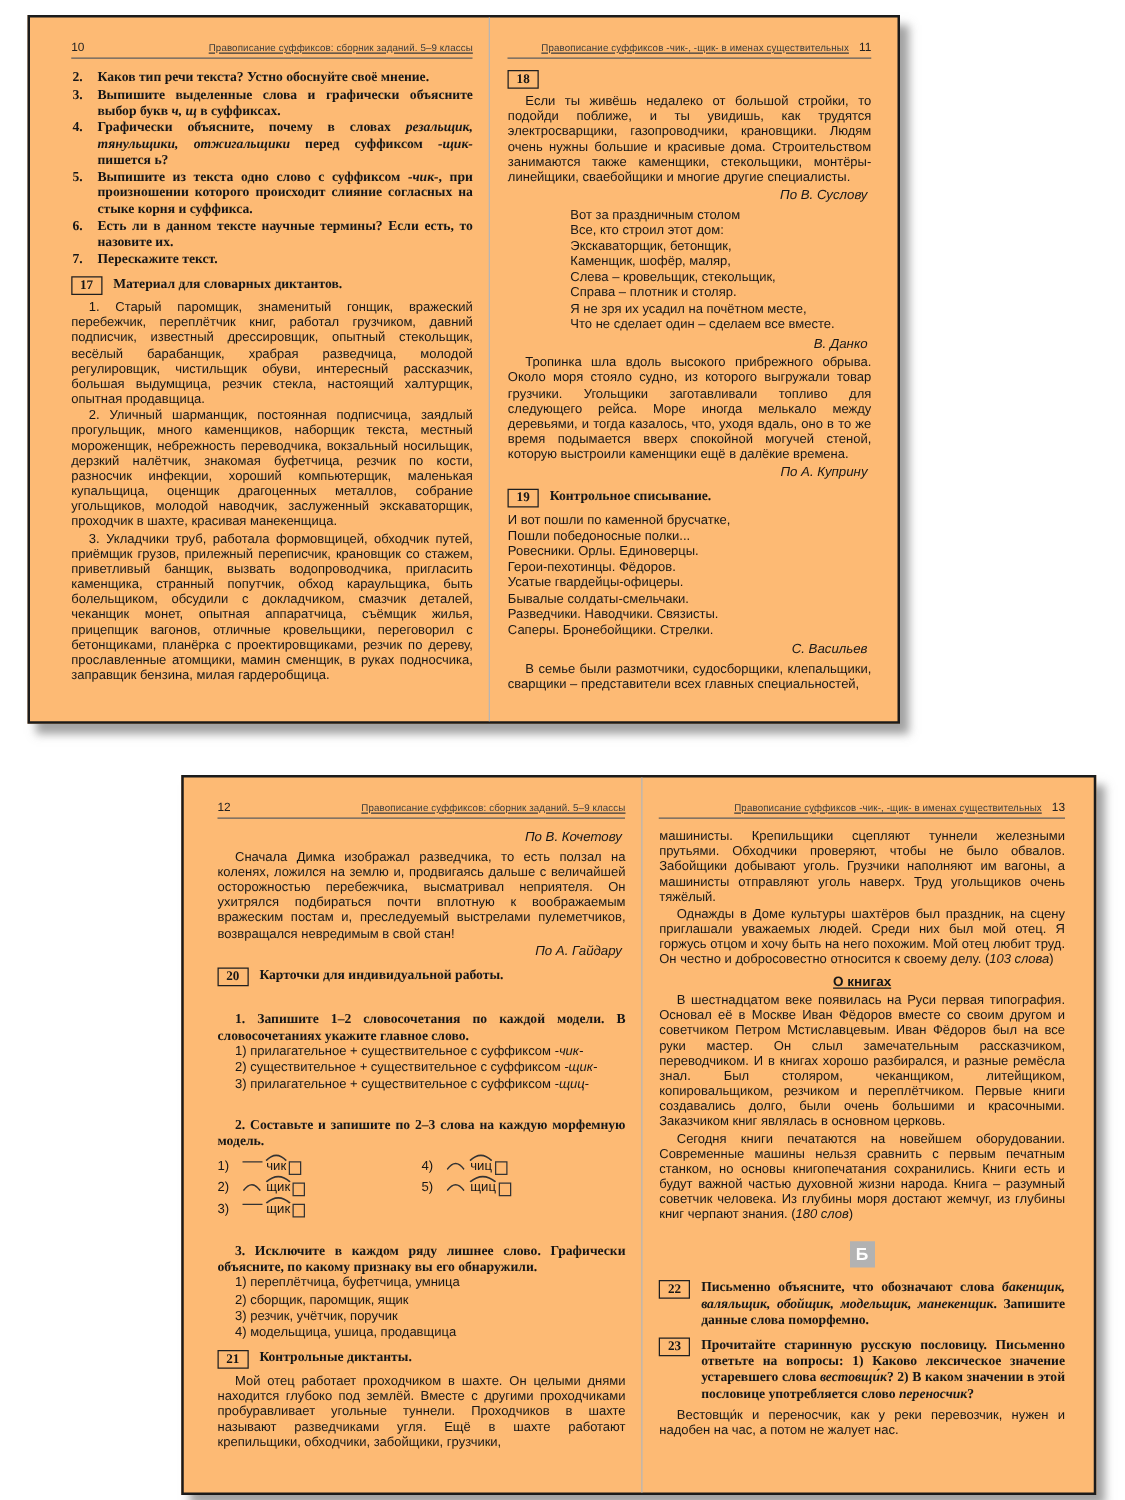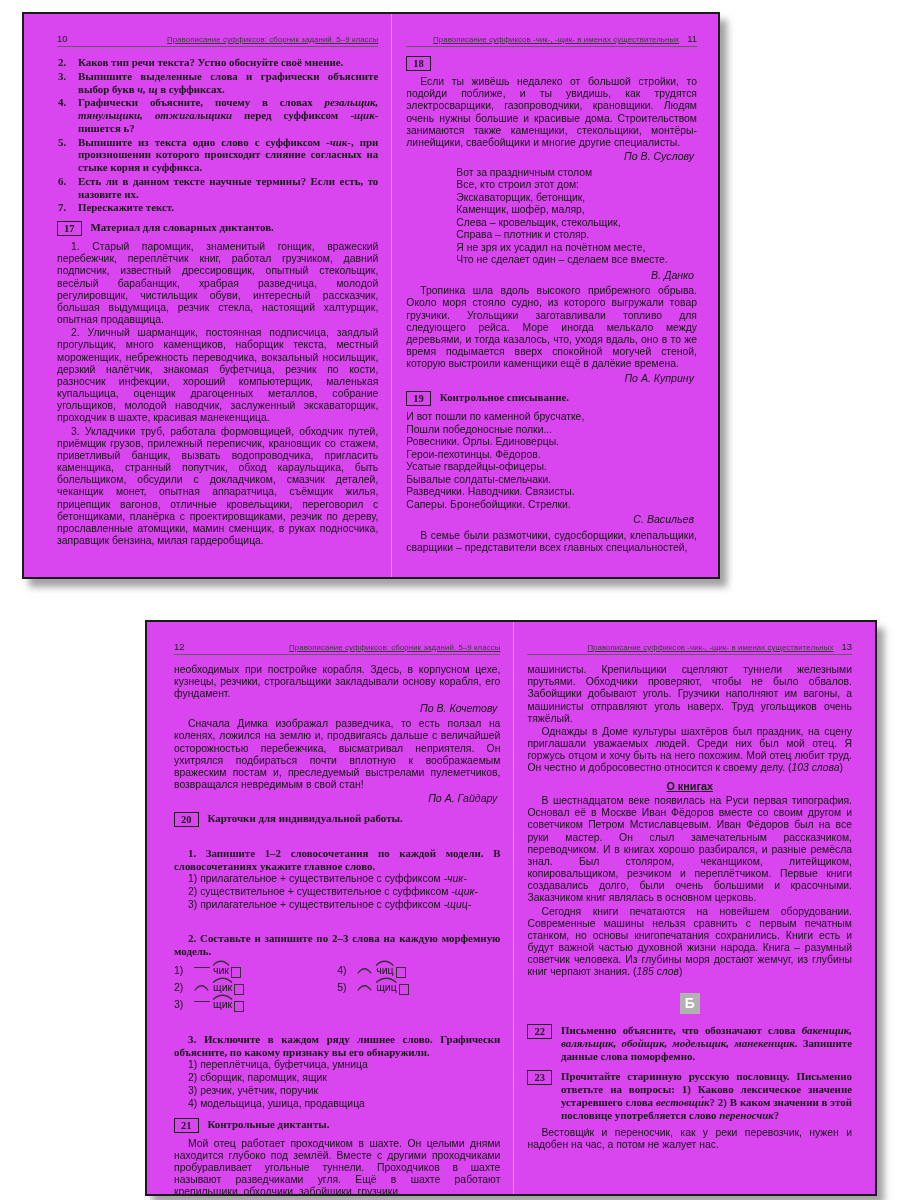--- a/index.html
+++ b/index.html
@@ -1,18 +1,18 @@
 <!DOCTYPE html>
 <html lang="ru"><head>
 <meta charset="utf-8">
 <style>
   html,body{margin:0;padding:0;}
   body{width:900px;height:1200px;position:relative;background:#ffffff;
        font-family:"Liberation Serif",serif;color:#161616;}
-  .spread{position:absolute;background:#d946ef;border:2px solid #1b1b1b;
+  .spread{position:absolute;background:#fdba74;border:2px solid #1b1b1b;
           box-shadow:7px 8px 7px rgba(100,100,100,.6);display:flex;box-sizing:border-box;}
   #spread-top{left:22px;top:12px;width:698px;height:567px;}
   #spread-bottom{left:145px;top:620px;width:732px;height:576px;}
   .divider{width:1px;background:#b5b5b5;}
   .page{box-sizing:border-box;overflow:hidden;padding-top:19px;}
   #p10{width:53%;padding-left:33px;padding-right:13px;}
   #p11{width:47%;padding-left:14px;padding-right:21px;}
   #p12{width:50.4%;padding-left:27px;padding-right:13px;}
   #p13{width:49.6%;padding-left:13px;padding-right:23px;}
 
@@ -135,21 +135,20 @@
 </div>
 
 <div class="spread" id="spread-bottom">
 
   <section class="page" id="p12">
     <header class="phead">
       <span class="pnum">12</span>
       <span class="ptitle">Правописание суффиксов: сборник заданий. 5–9 классы</span>
     </header>
 
-    <p class="sans">необходимых при постройке корабля. Здесь, в корпусном цехе, кузнецы, резчики, строгальщики закладывали основу корабля, его фундамент.</p>
     <div class="attr">По В. Кочетову</div>
 
     <p class="sans ind">Сначала Димка изображал разведчика, то есть ползал на коленях, ложился на землю и, продвигаясь дальше с величайшей осторожностью перебежчика, высматривал неприятеля. Он ухитрялся подбираться почти вплотную к воображаемым вражеским постам и, преследуемый выстрелами пулеметчиков, возвращался невредимым в свой стан!</p>
     <div class="attr">По А. Гайдару</div>
 
     <div class="ex">
       <span class="exnum">20</span>
       <span class="extitle">Карточки для индивидуальной работы.</span>
     </div>
 
@@ -239,21 +238,21 @@
     <header class="phead">
       <span class="ptitle">Правописание суффиксов -чик-, -щик- в именах существительных</span>
       <span class="pnum">13</span>
     </header>
 
     <p class="sans">машинисты. Крепильщики сцепляют туннели железными прутьями. Обходчики проверяют, чтобы не было обвалов. Забойщики добывают уголь. Грузчики наполняют им вагоны, а машинисты отправляют уголь наверх. Труд угольщиков очень тяжёлый.</p>
     <p class="sans ind"><span>Однажды в Доме культуры шахтёров был праздник, на сцену приглашали уважаемых людей. Среди них был мой отец. Я горжусь отцом и хочу быть на него похожим. Мой отец любит труд. Он честно и добросовестно относится к своему делу. (</span><span class="it">103 слова</span><span>)</span></p>
 
     <div class="hc">О книгах</div>
     <p class="sans ind">В шестнадцатом веке появилась на Руси первая типография. Основал её в Москве Иван Фёдоров вместе со своим другом и советчиком Петром Мстиславцевым. Иван Фёдоров был на все руки мастер. Он слыл замечательным рассказчиком, переводчиком. И в книгах хорошо разбирался, и разные ремёсла знал. Был столяром, чеканщиком, литейщиком, копировальщиком, резчиком и переплётчиком. Первые книги создавались долго, были очень большими и красочными. Заказчиком книг являлась в основном церковь.</p>
-    <p class="sans ind"><span>Сегодня книги печатаются на новейшем оборудовании. Современные машины нельзя сравнить с первым печатным станком, но основы книгопечатания сохранились. Книги есть и будут важной частью духовной жизни народа. Книга – разумный советчик человека. Из глубины моря достают жемчуг, из глубины книг черпают знания. (</span><span class="it">185 слов</span><span>)</span></p>
+    <p class="sans ind"><span>Сегодня книги печатаются на новейшем оборудовании. Современные машины нельзя сравнить с первым печатным станком, но основы книгопечатания сохранились. Книги есть и будут важной частью духовной жизни народа. Книга – разумный советчик человека. Из глубины моря достают жемчуг, из глубины книг черпают знания. (</span><span class="it">180 слов</span><span>)</span></p>
 
     <div class="badge">Б</div>
 
     <div class="ex">
       <span class="exnum">22</span>
       <span class="extitle"><span>Письменно объясните, что обозначают слова </span><span class="it">бакенщик, валяльщик, обойщик, модельщик, манекенщик</span><span>. Запишите данные слова поморфемно.</span></span>
     </div>
 
     <div class="ex">
       <span class="exnum">23</span>

